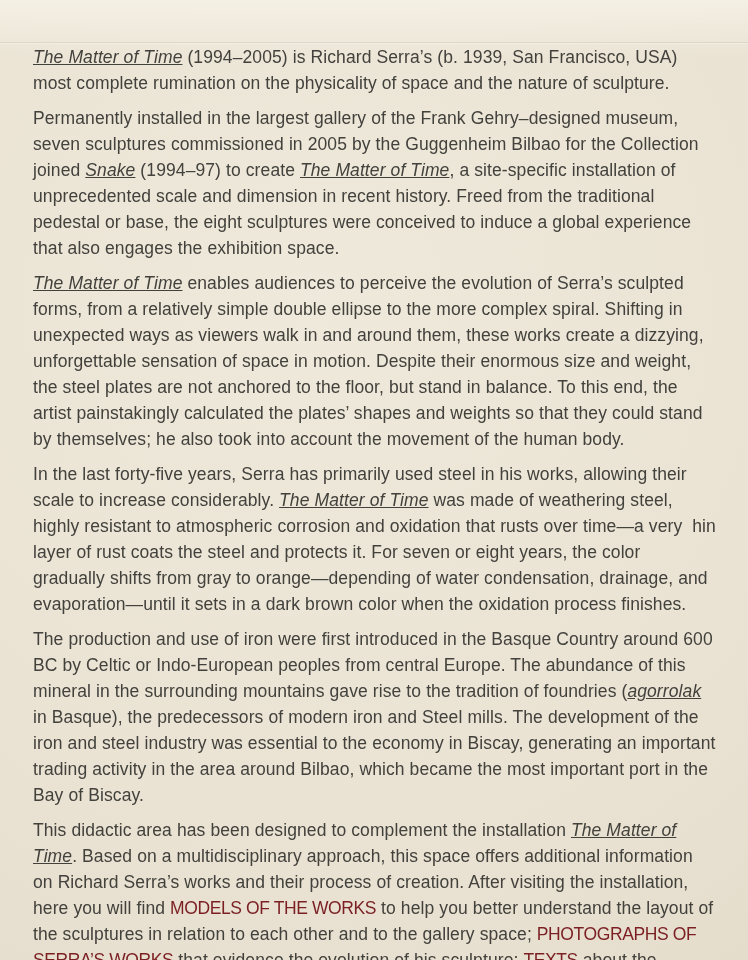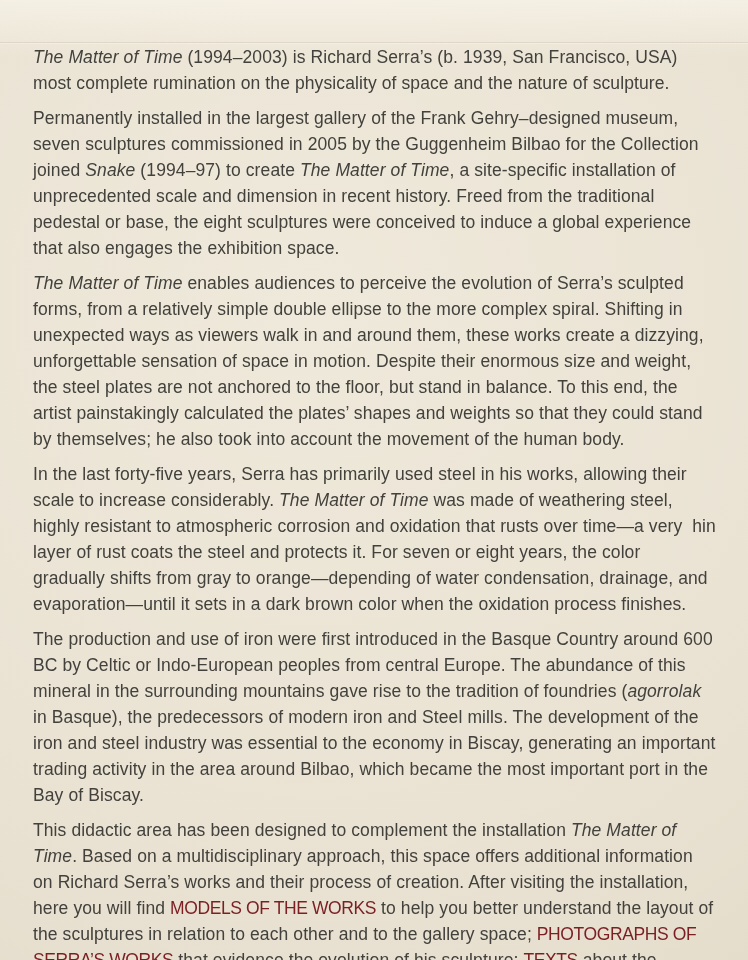--- a/index.html
+++ b/index.html
@@ -34,34 +34,34 @@
     width: 684px;
     color: #42413c;
     font-size: 17.5px;
     line-height: 26px;
     letter-spacing: 0.1px;
     text-align: left;
   }
 
   .para { margin: 0 0 9px 0; }
 
-  .it { font-style: italic; }
+  .it { font-style: italic; text-decoration: underline; }
 
   .hl {
     color: #7b1f23;
     font-weight: 400;
     letter-spacing: -0.4px;
   }
 </style>
 </head>
 <body>
 
 <div class="photo">
   <div class="seam"></div>
   <div class="wall-text">
-      <p class="para"><span class="it">The Matter of Time</span><span> (1994–2003) is Richard Serra’s (b. 1939, San Francisco, USA) most complete rumination on the physicality of space and the nature of sculpture.</span></p>
+      <p class="para"><span class="it">The Matter of Time</span><span> (1994–2005) is Richard Serra’s (b. 1939, San Francisco, USA) most complete rumination on the physicality of space and the nature of sculpture.</span></p>
       <p class="para"><span>Permanently installed in the largest gallery of the Frank Gehry–designed museum, seven sculptures commissioned in 2005 by the Guggenheim Bilbao for the Collection joined </span><span class="it">Snake</span><span> (1994–97) to create </span><span class="it">The Matter of Time</span><span>, a site-specific installation of unprecedented scale and dimension in recent history. Freed from the traditional pedestal or base, the eight sculptures were conceived to induce a global experience that also engages the exhibition space.</span></p>
       <p class="para"><span class="it">The Matter of Time</span><span> enables audiences to perceive the evolution of Serra’s sculpted forms, from a relatively simple double ellipse to the more complex spiral. Shifting in unexpected ways as viewers walk in and around them, these works create a dizzying, unforgettable sensation of space in motion. Despite their enormous size and weight, the steel plates are not anchored to the floor, but stand in balance. To this end, the artist painstakingly calculated the plates’ shapes and weights so that they could stand by themselves; he also took into account the movement of the human body.</span></p>
       <p class="para"><span>In the last forty-five years, Serra has primarily used steel in his works, allowing their scale to increase considerably. </span><span class="it">The Matter of Time</span><span> was made of weathering steel, highly resistant to atmospheric corrosion and oxidation that rusts over time—a very&nbsp; hin layer of rust coats the steel and protects it. For seven or eight years, the color gradually shifts from gray to orange—depending of water condensation, drainage, and evaporation—until it sets in a dark brown color when the oxidation process finishes.</span></p>
       <p class="para"><span>The production and use of iron were first introduced in the Basque Country around 600 BC by Celtic or Indo-European peoples from central Europe. The abundance of this mineral in the surrounding mountains gave rise to the tradition of foundries (</span><span class="it">agorrolak</span><span> in Basque), the predecessors of modern iron and&nbsp;Steel mills. The development of the iron and steel industry was essential to the economy in Biscay, generating an important trading activity in the area around Bilbao, which became the most important port in the Bay of Biscay.</span></p>
       <p class="para"><span>This didactic area has been designed to complement the installation </span><span class="it">The Matter of Time</span><span>. Based on a multidisciplinary approach, this space offers additional information on Richard Serra’s works and their process of creation. After visiting the installation, here you will find </span><span class="hl">MODELS OF THE WORKS</span><span> to help you better understand the layout of the sculptures in relation to each other and to the gallery space; </span><span class="hl">PHOTOGRAPHS OF SERRA’S WORKS</span><span> that evidence the evolution of his sculpture; </span><span class="hl">TEXTS</span><span> about the installation; a selection of </span></p>
     </div>
 </div>
 
 </body></html>

